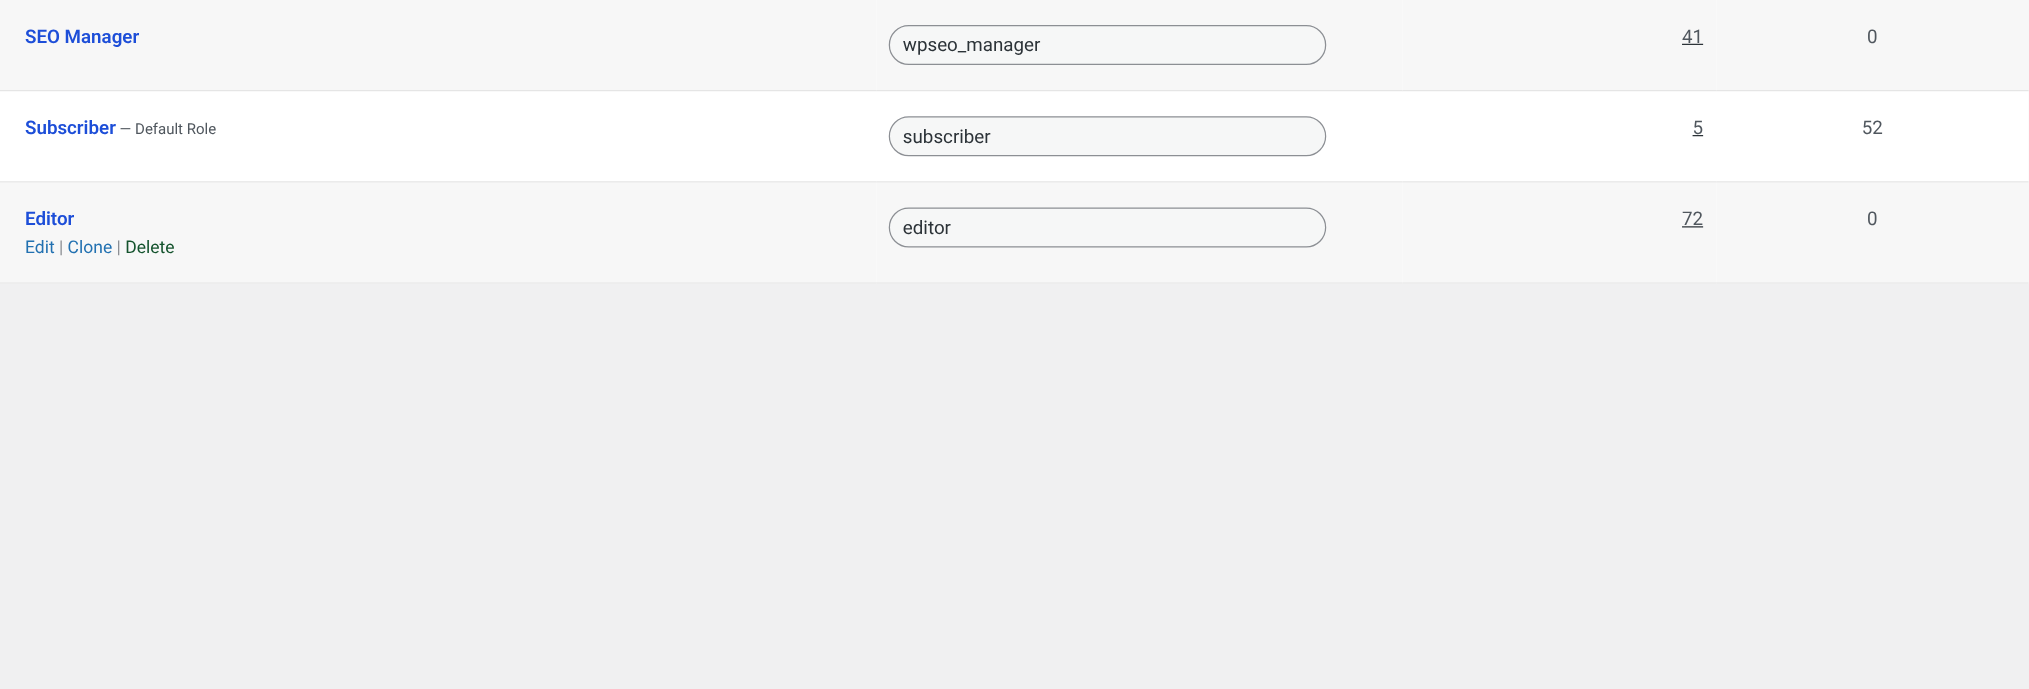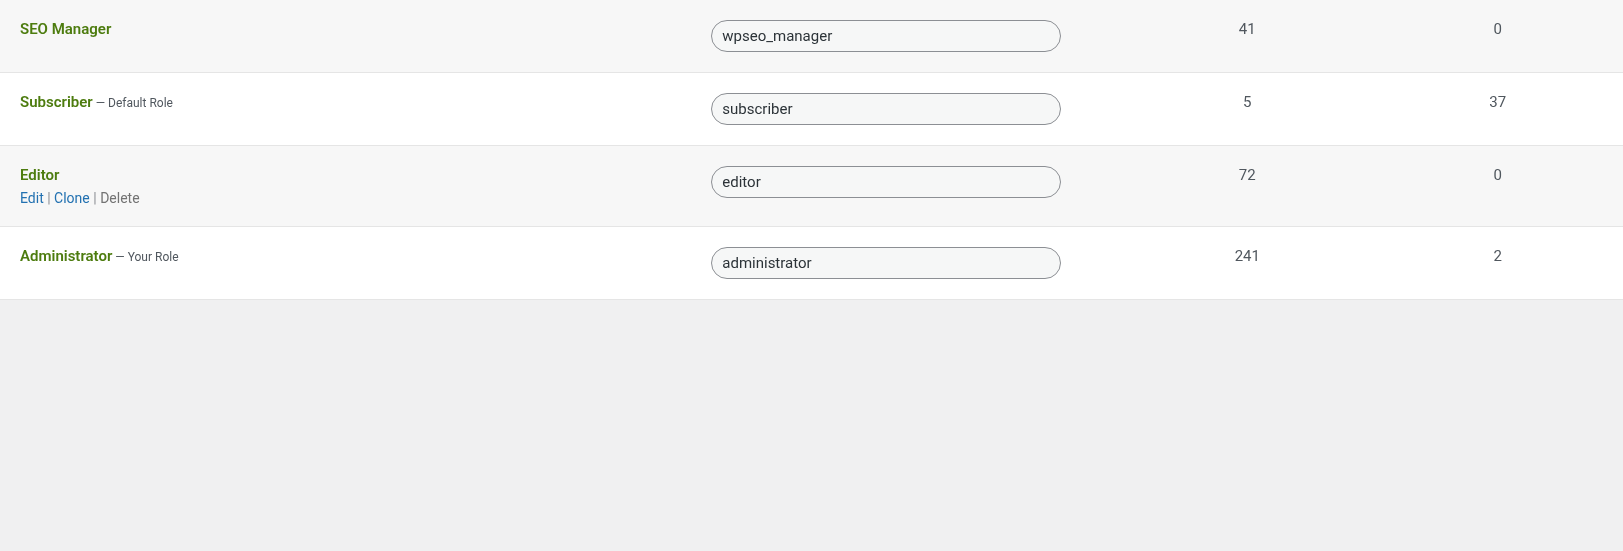--- a/index.html
+++ b/index.html
@@ -22,24 +22,24 @@
     .row:nth-child(even) { background: #fff; }
     .row td {
       padding: 20px 10px;
       vertical-align: top;
     }
     .col-name {
       width: 700px;
       padding-left: 20px !important;
     }
     .col-slug { width: 420px; }
-    .col-num1 { width: 250px; text-align: center; }
+    .col-num1 { width: 250px; text-align: right; text-decoration: underline; }
     .col-num2 { width: 250px; text-align: center; }
     .role-link {
-      color: #4d7c0f;
+      color: #1d4ed8;
       text-decoration: none;
       font-weight: 600;
       font-size: 15px;
     }
     .suffix {
       color: #50575e;
       font-weight: 400;
       font-size: 12px;
     }
     .slug-input {
@@ -58,21 +58,21 @@
     }
     .row-actions {
       margin-top: 6px;
       font-size: 14px;
     }
     .action-link {
       color: #2271b1;
       text-decoration: none;
       margin-top: 29px;
     }
-    .action-link.delete { color: #737373; }
+    .action-link.delete { color: #14532d; }
     .sep { color: #8c8f94; }
     .arrow-overlay {
       position: absolute;
       pointer-events: none;
       z-index: 10;
     }
   </style>
 </head>
 <body>
 
@@ -82,33 +82,27 @@
         <tr class="row">
           <td class="col-name"><a class="role-link" href="#">SEO Manager</a></td>
           <td class="col-slug"><input type="text" class="slug-input" value="wpseo_manager" style=""></td>
           <td class="col-num1"><span class="num">41</span></td>
           <td class="col-num2"><span class="num">0</span></td>
         </tr>
         <tr class="row">
           <td class="col-name"><a class="role-link" href="#">Subscriber</a><span class="suffix"> — Default Role</span></td>
           <td class="col-slug"><input type="text" class="slug-input" value="subscriber" style=""></td>
           <td class="col-num1"><span class="num">5</span></td>
-          <td class="col-num2"><span class="num">37</span></td>
+          <td class="col-num2"><span class="num">52</span></td>
         </tr>
         <tr class="row">
           <td class="col-name"><a class="role-link" href="#">Editor</a><div class="row-actions"><a href="#" class="action-link">Edit</a><span class="sep"> | </span><a href="#" class="action-link">Clone</a><span class="sep"> | </span><a href="#" class="action-link delete">Delete</a></div></td>
           <td class="col-slug"><input type="text" class="slug-input" value="editor" style=""></td>
           <td class="col-num1"><span class="num">72</span></td>
           <td class="col-num2"><span class="num">0</span></td>
-        </tr>
-        <tr class="row">
-          <td class="col-name"><a class="role-link" href="#">Administrator</a><span class="suffix"> — Your Role</span></td>
-          <td class="col-slug"><input type="text" class="slug-input" value="administrator" style=""></td>
-          <td class="col-num1"><span class="num">241</span></td>
-          <td class="col-num2"><span class="num">2</span></td>
         </tr>
       </tbody>
 </table>
 
 <svg class="arrow-overlay" style="left:30px; top:415px;" width="200" height="140">
   <defs>
     <marker id="ahead" markerWidth="14" markerHeight="14" refX="3" refY="5" orient="auto">
       <polygon points="0,0 12,5 0,10" fill="#d90e0e"></polygon>
     </marker>
   </defs>

